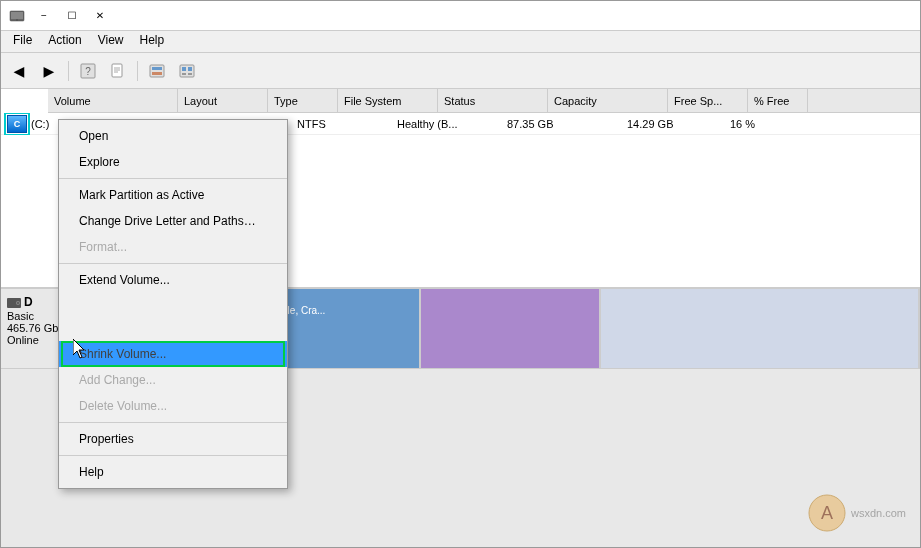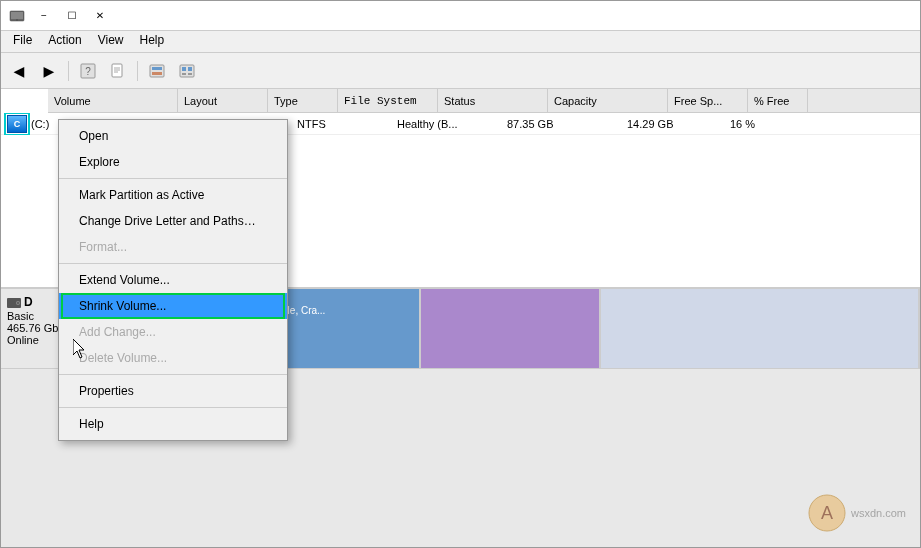--- a/index.html
+++ b/index.html
@@ -145,21 +145,21 @@
       white-space: nowrap;
       overflow: hidden;
       cursor: pointer;
       display: flex;
       align-items: center;
     }
 
     .th-volume { width: 130px; }
     .th-layout { width: 90px; }
     .th-type { width: 70px; }
-    .th-fs { width: 100px; font-family: Liberation Mono, monospace; }
+    .th-fs { width: 100px; }
     .th-status { width: 110px; }
     .th-capacity { width: 120px; }
     .th-freesp { width: 80px; }
     .th-pctfree { width: 60px; }
 
     .table-row {
       display: flex;
       height: 22px;
       border-bottom: 1px solid #eee;
       align-items: center;
@@ -286,21 +286,22 @@
     .ctx-item {
       padding: 6px 20px;
       cursor: pointer;
       font-size: 12px;
       color: #000;
       position: relative;
     }
 
     .ctx-item.highlighted {
       background: #3399ff;
-      color: #000000;
+      color: #404040;
+      margin-top: 48px;
     }
 
     .ctx-item.ctx-disabled {
       color: #aaa;
       cursor: default;
     }
 
     .ctx-separator {
       height: 1px;
       background: #ccc;

